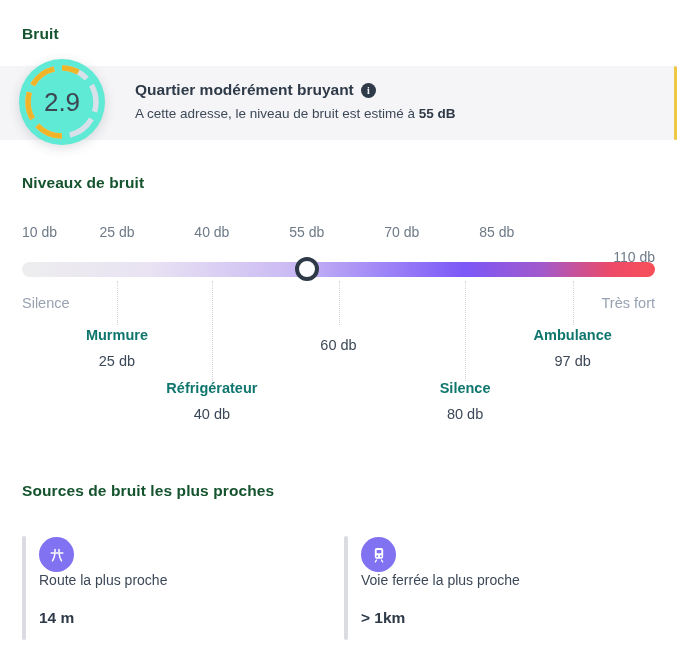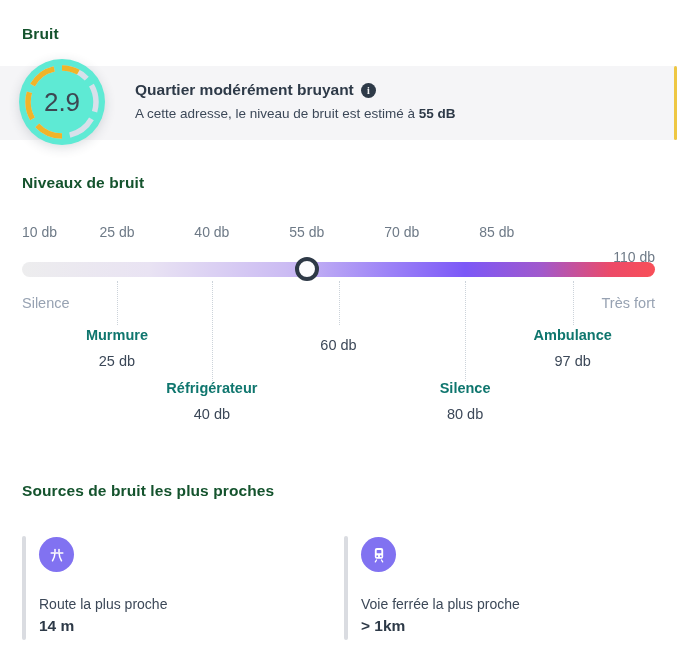--- a/index.html
+++ b/index.html
@@ -77,22 +77,22 @@
     position:relative;flex:1;padding:2px 0 0 17px;height:104px;
   }
   .card::before{
     content:"";position:absolute;left:0;top:1px;bottom:1px;width:4px;
     background:#dadce1;border-radius:3px;
   }
   .card-icon{
     width:35px;height:35px;border-radius:50%;background:#8172f1;
     display:flex;align-items:center;justify-content:center;
   }
-  .card-label{margin-top:24px;font-size:14px;color:#3c4858;}
-  .card-value{margin-top:5px;font-size:15.5px;font-weight:700;color:#2e3a48;}
+  .card-label{font-size:14px;color:#3c4858;}
+  .card-value{margin-top:21px;font-size:15.5px;font-weight:700;color:#2e3a48;}
 </style>
 </head>
 <body>
 
 <h2 class="section-title page-title">Bruit</h2>
 
 <div class="banner">
   <div class="banner-accent" id="banner-accent" style="background: rgb(238, 199, 67);"></div>
 
   <div class="gauge">

